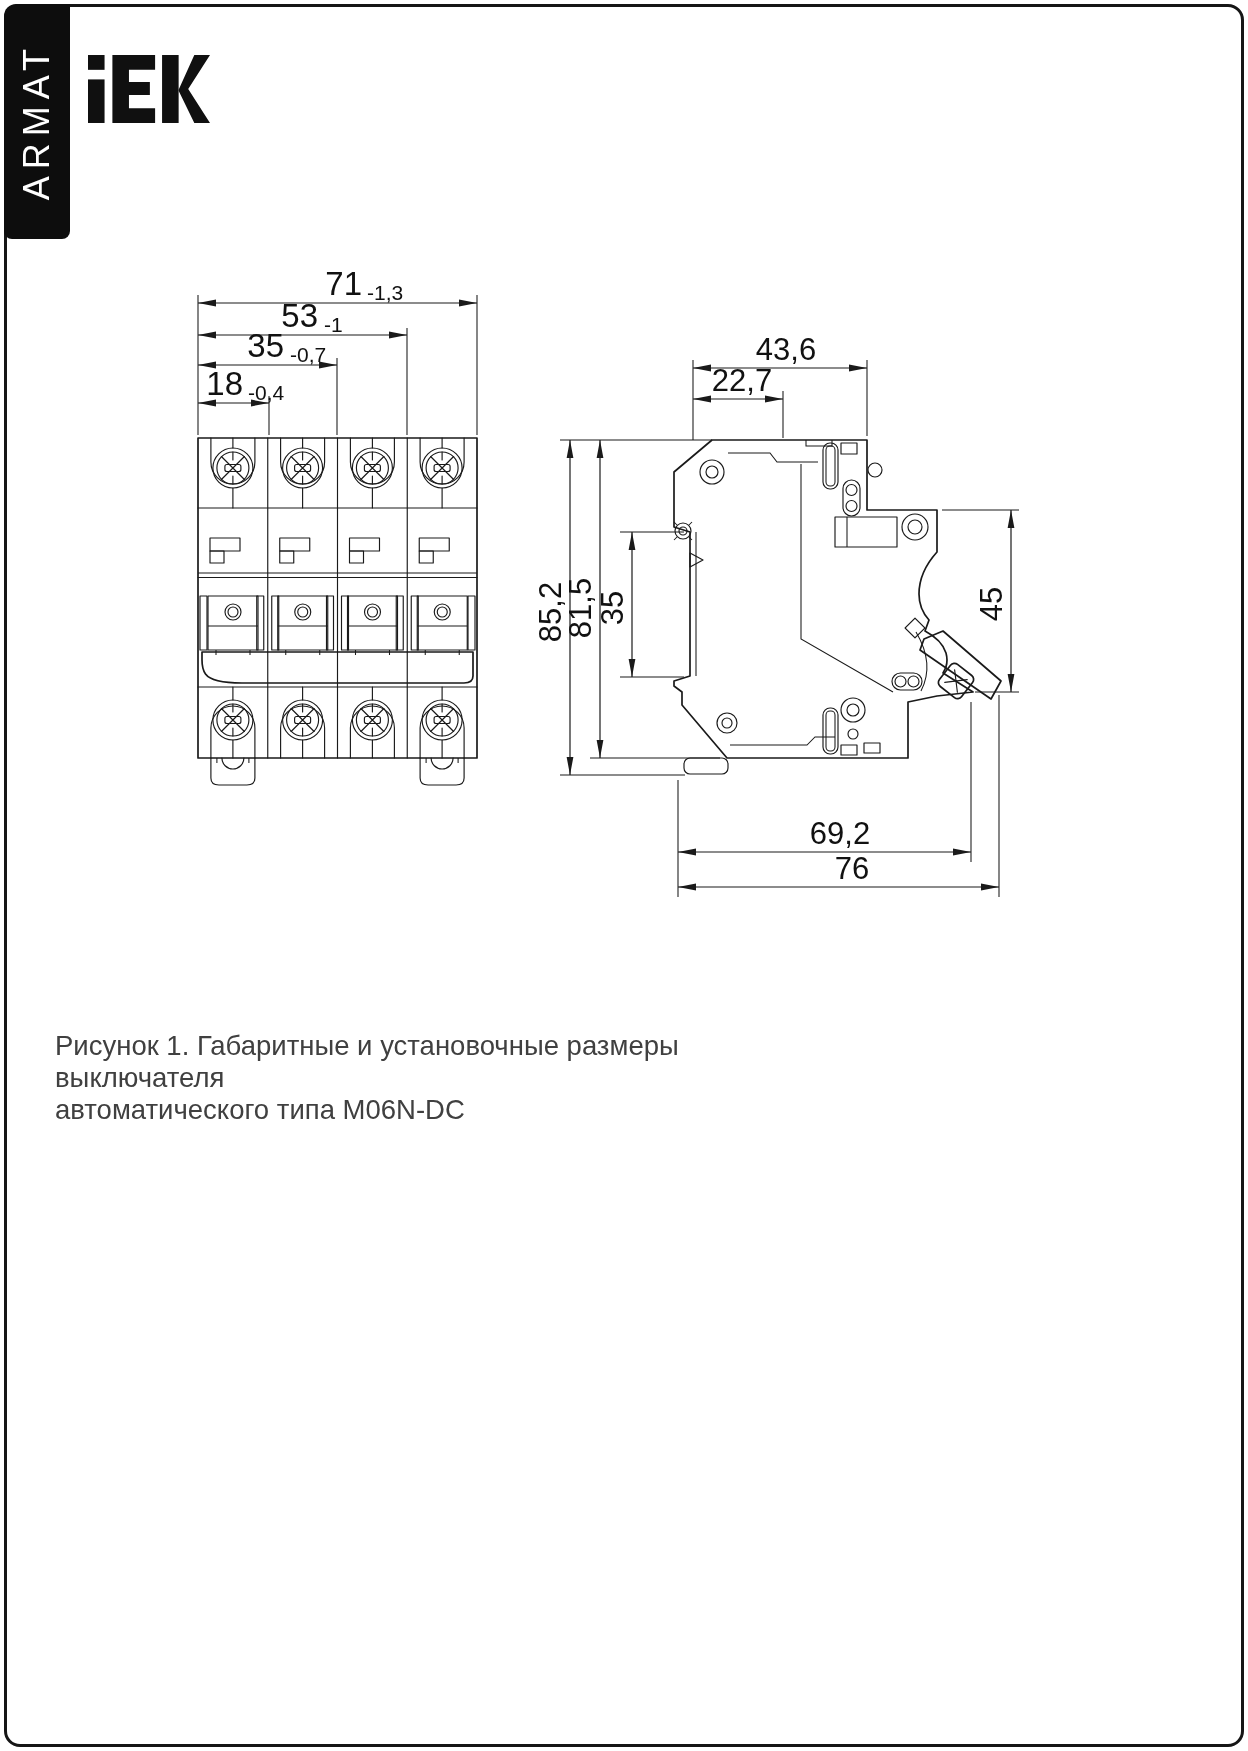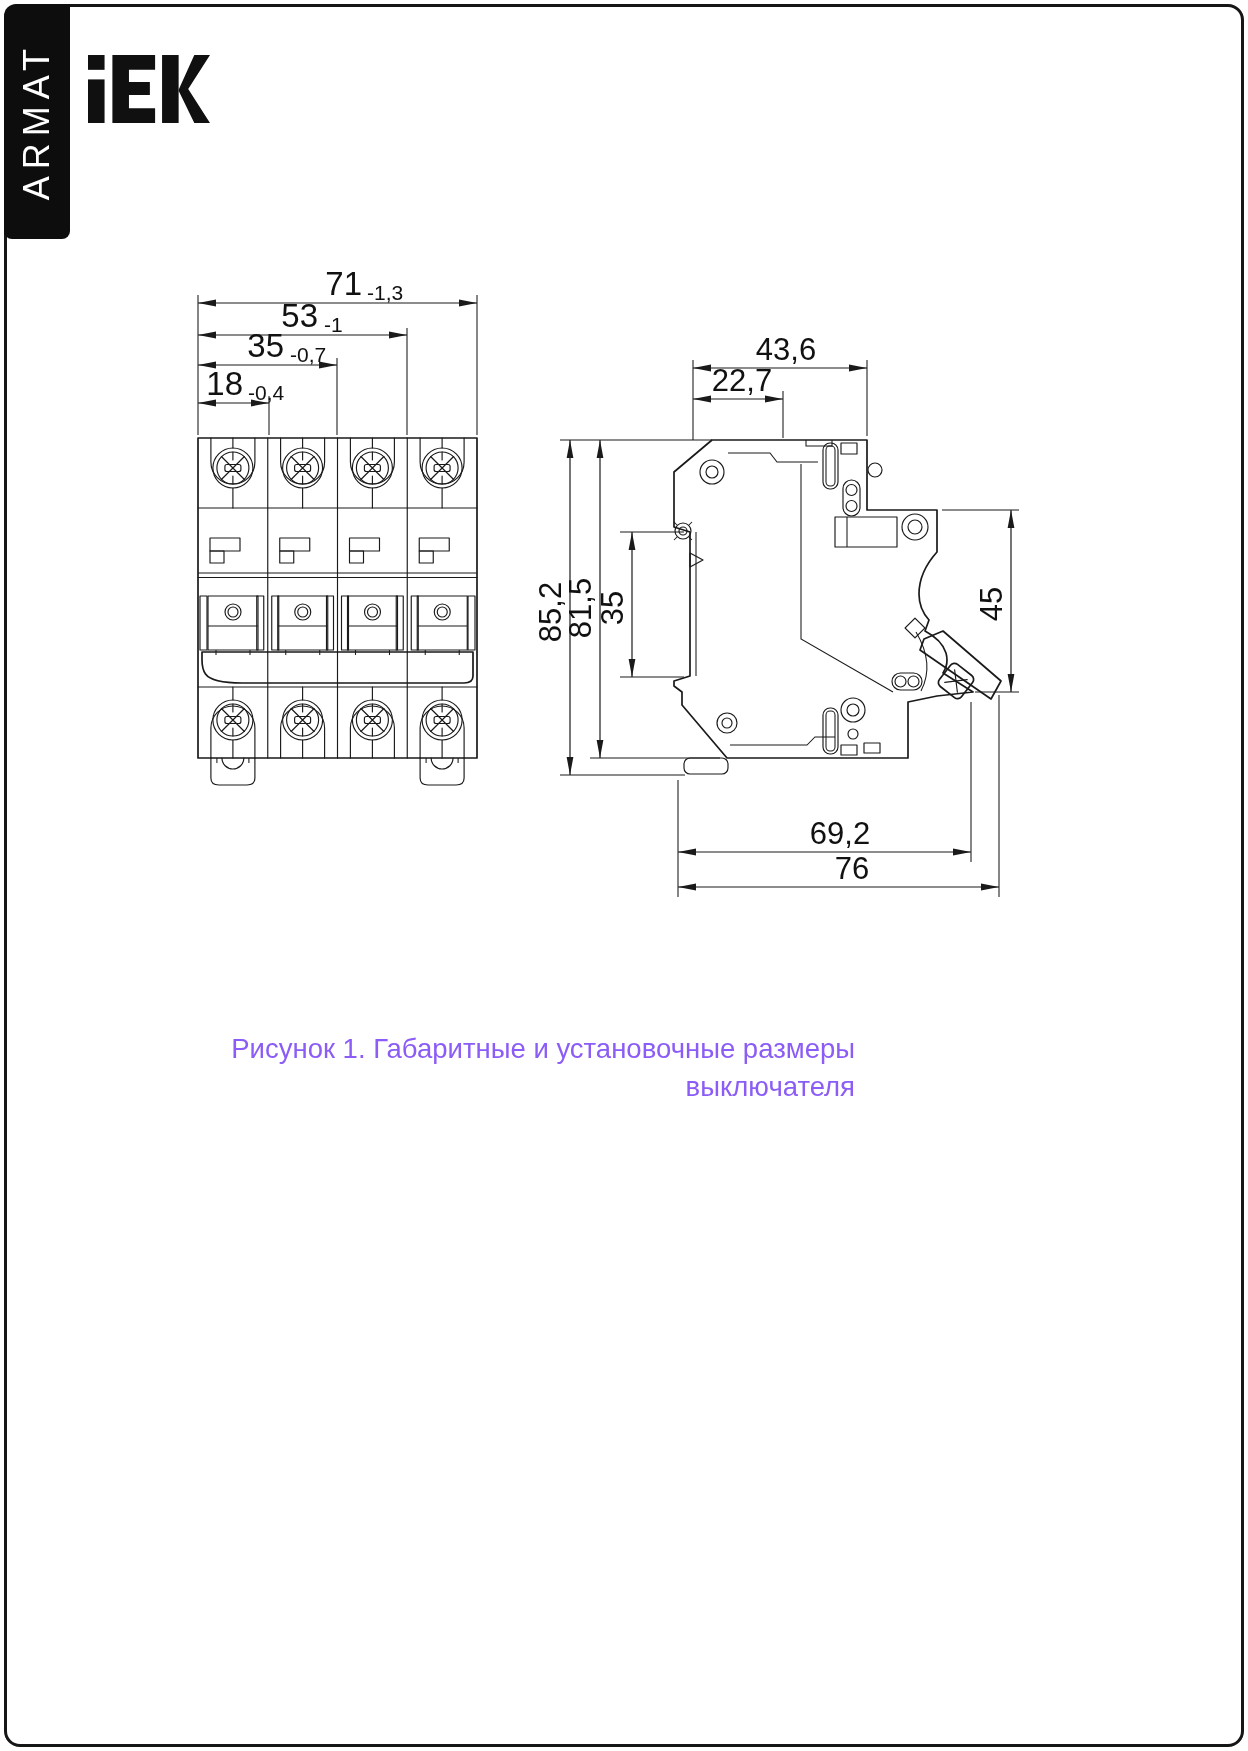--- a/index.html
+++ b/index.html
@@ -14,22 +14,22 @@
   .logo *{fill:#101010;}
   .drawing{position:absolute;left:70px;top:240px;width:1060px;height:700px;}
   .drawing text{font-family:"Liberation Sans",sans-serif;fill:#111;}
   .o{stroke:#1a1a1a;stroke-width:1.7;fill:none;stroke-linejoin:round;stroke-linecap:round;}
   .d{stroke:#1a1a1a;stroke-width:1.15;fill:none;stroke-linejoin:round;stroke-linecap:round;}
   .x{stroke:#1a1a1a;stroke-width:1.05;fill:none;}
   .dim{stroke:#1a1a1a;stroke-width:1.2;fill:none;marker-start:url(#as);marker-end:url(#ae);}
   .t1{font-size:33px;}
   .t2{font-size:21px;}
   .t3{font-size:31px;}
-  .caption{position:absolute;left:55px;top:1030px;width:800px;text-align:right;
-           font-size:27.5px;line-height:38px;color:#8b5cf6;}
+  .caption{position:absolute;left:55px;top:1030px;width:800px;text-align:left;
+           font-size:27.5px;line-height:32px;color:#404040;}
 </style>
 </head>
 <body>
 
 <div id="page">
   <div class="frame"></div>
 
   <div class="banner">
     <span>ARMAT</span>
   </div>
@@ -211,14 +211,15 @@
         <text class="t3" text-anchor="middle" x="553" y="368" transform="rotate(-90 553 368)">35</text>
         <text class="t3" text-anchor="middle" x="932" y="364" transform="rotate(-90 932 364)">45</text>
         <text class="t3" text-anchor="middle" x="770" y="604">69,2</text>
         <text class="t3" text-anchor="middle" x="782" y="639">76</text>
       </g>
     </g>
   </svg>
 
   <div class="caption">
     <div>Рисунок 1. Габаритные и установочные размеры выключателя</div>
+    <div>автоматического типа M06N-DC</div>
   </div>
 </div>
 
 </body></html>

